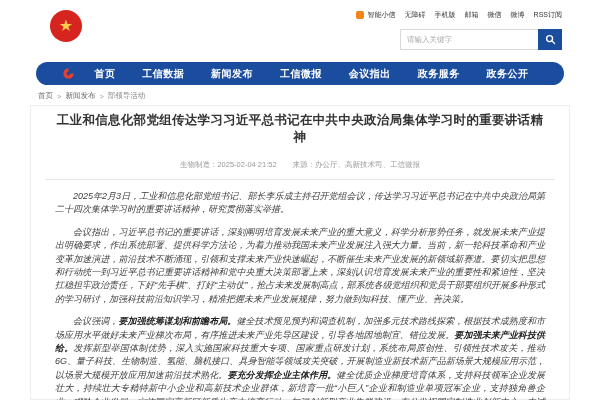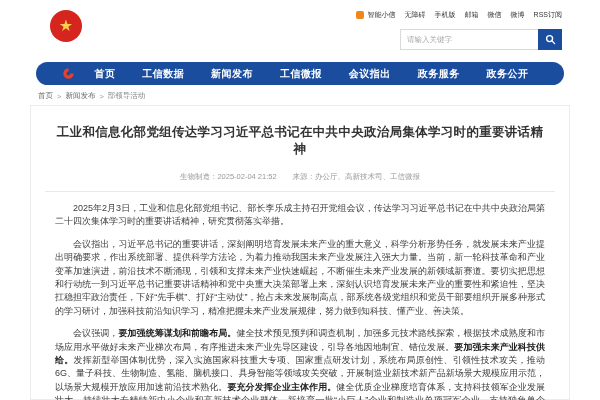--- a/index.html
+++ b/index.html
@@ -39,29 +39,29 @@
 
   
   .breadcrumb { position:absolute; left:38px; top:91px; font-size:7.5px; color:#888;
     display:flex; gap:4px; align-items:center; }
   .crumb { color:#666; text-decoration:none; cursor:pointer; }
   .crumb.current { color:#888; cursor:default; }
   .crumb-sep { color:#999; }
 
   
   .article { position:absolute; left:30px; top:105px; width:540px; height:295px;
-    border:1px solid #ececec; background:#fff; padding:16px 24px 0 24px; }
+    border:1px solid #ececec; background:#fff; padding:4px 24px 0 24px; }
   .article-title { text-align:center; font-size:12.5px; font-weight:bold; color:#333;
     letter-spacing:.3px; margin-top:2px; }
   .article-meta { text-align:center; font-size:7.5px; color:#999; margin-top:14px; }
   .article-meta .m-gap { display:inline-block; width:16px; }
   .meta-rule { border:none; border-top:1px solid #e8e8e8; margin:9px -10px 10px -10px; }
 
   .body-text { font-size:9px; line-height:13.4px; color:#3d3d3d; text-align:justify; }
-  .body-text p { text-indent:2em; margin-bottom:9px; }
+  .body-text p { text-indent:2em; margin-bottom:9px;font-style:italic; }
   .body-text .b { font-weight:bold; color:#222; }
 </style>
 </head>
 <body>
 
 <div class="page">
 
   <div class="header">
     <div class="brand">
       <div class="emblem">★</div>

